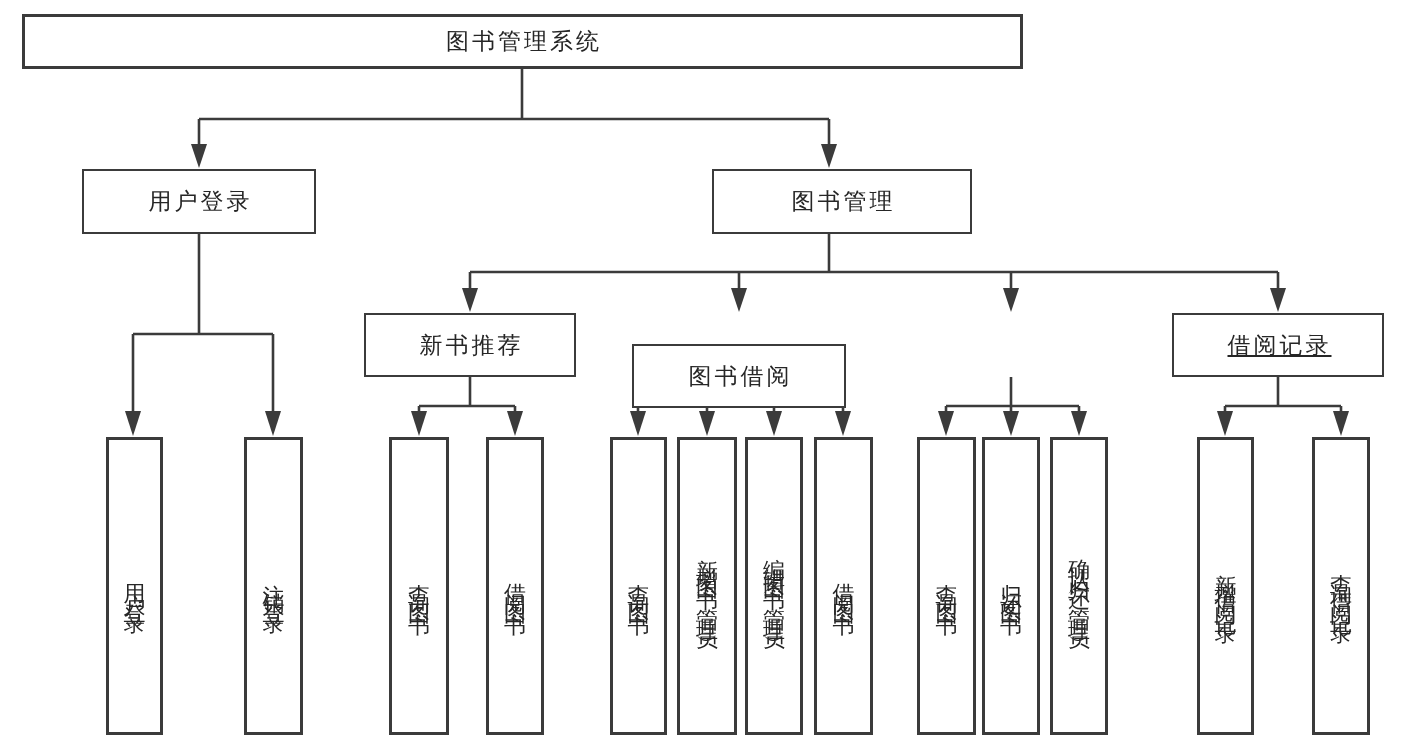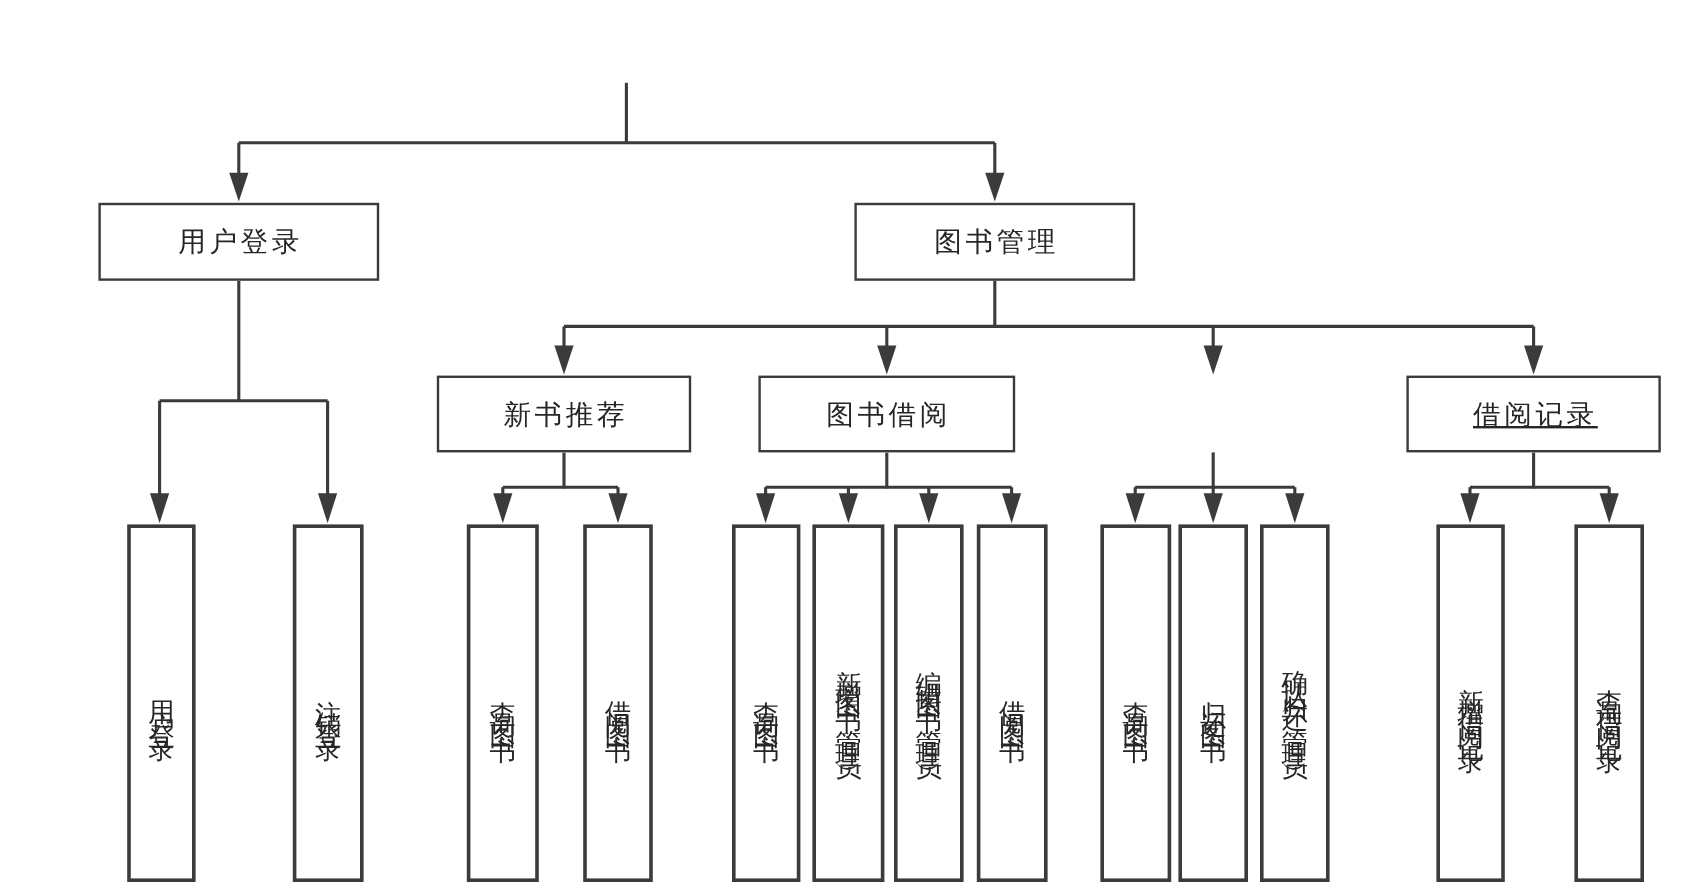--- a/index.html
+++ b/index.html
@@ -30,24 +30,24 @@
   }
   .hlabel {
     font-size: 23px;
     letter-spacing: 3px;
     white-space: nowrap;
     text-indent: 3px; 
   }
   .root  { left: 22px;  top: 14px;  width: 1001px; height: 55px; }
   .l2    { top: 169px; height: 65px; border-width: 2.5px; }
   .l2a   { left: 82px;  width: 234px; }
-  .l2b   { left: 712px; width: 234px; }
+  .l2b   { left: 712px; width: 260px; }
   .l3    { top: 313px; height: 64px; border-width: 2.5px; }
   .l3a   { left: 364px;  width: 212px; }
-  .l3b   { left: 632px;  width: 214px; }
+  .l3b   { left: 632px;  width: 214px; margin-top: 31px; }
   .l3c   { left: 905px;  width: 212px; }
   .l3d   { left: 1172px; width: 212px; text-decoration: underline; }
   .leaf  { top: 437px; height: 298px; }
   .vtext {
     writing-mode: vertical-rl;
     font-size: 22px;
     letter-spacing: 10px;
     line-height: 1;
     color: #262626;
     white-space: nowrap;
@@ -125,20 +125,21 @@
     <polygon points="1071,411 1087,411 1079,436"></polygon>
 
     <line x1="1278" y1="377" x2="1278" y2="407"></line>
     <line x1="1225" y1="406" x2="1341" y2="406"></line>
     <line x1="1225" y1="406" x2="1225" y2="414"></line>
     <polygon points="1217,411 1233,411 1225,436"></polygon>
     <line x1="1341" y1="406" x2="1341" y2="414"></line>
     <polygon points="1333,411 1349,411 1341,436"></polygon>
   </svg>
 
+  <div class="box root hlabel">图书管理系统</div>
 
   <div class="box l2 l2a hlabel">用户登录</div>
   <div class="box l2 l2b hlabel">图书管理</div>
 
   <div class="box l3 l3a hlabel">新书推荐</div>
   <div class="box l3 l3b hlabel">图书借阅</div>
   <div class="box l3 l3d hlabel">借阅记录</div>
 
   <div class="box leaf" style="left:106px;width:57px">
     <span class="vtext">用户登录</span>

